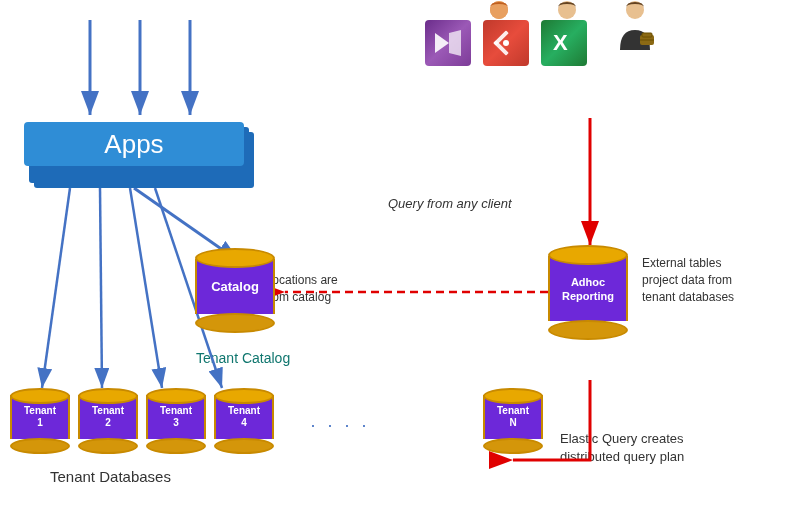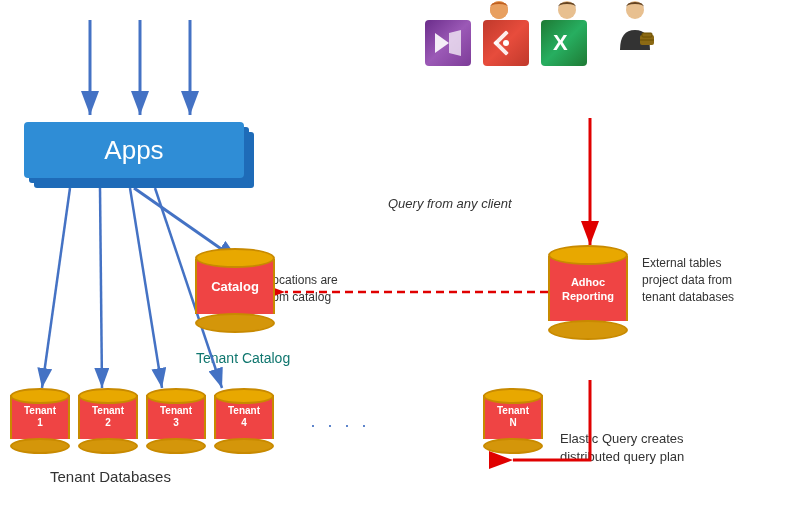--- a/index.html
+++ b/index.html
@@ -26,21 +26,21 @@
     .apps-shadow {
       position: absolute;
       background: #1e6bb8;
       border-radius: 3px;
     }
     .apps-box {
       position: relative;
       background: #2f8dd6;
       border-radius: 4px;
       width: 220px;
-      height: 56px;
+      height: 44px;
       display: flex;
       align-items: center;
       justify-content: center;
       z-index: 3;
     }
     .apps-box span {
       color: #fff;
       font-size: 26px;
       font-weight: 500;
     }
@@ -55,21 +55,21 @@
       width: 70px;
       height: 18px;
       background: #e8a800;
       border-radius: 50%;
       border: 2px solid #c88a00;
       position: relative;
       z-index: 2;
     }
     .cyl-body {
       width: 70px;
-      background: #ef4444;
+      background: #6d28d9;
       border-left: 2px solid #c88a00;
       border-right: 2px solid #c88a00;
       position: relative;
       z-index: 1;
       margin-top: -9px;
       display: flex;
       align-items: center;
       justify-content: center;
     }
     .cyl-bottom {

